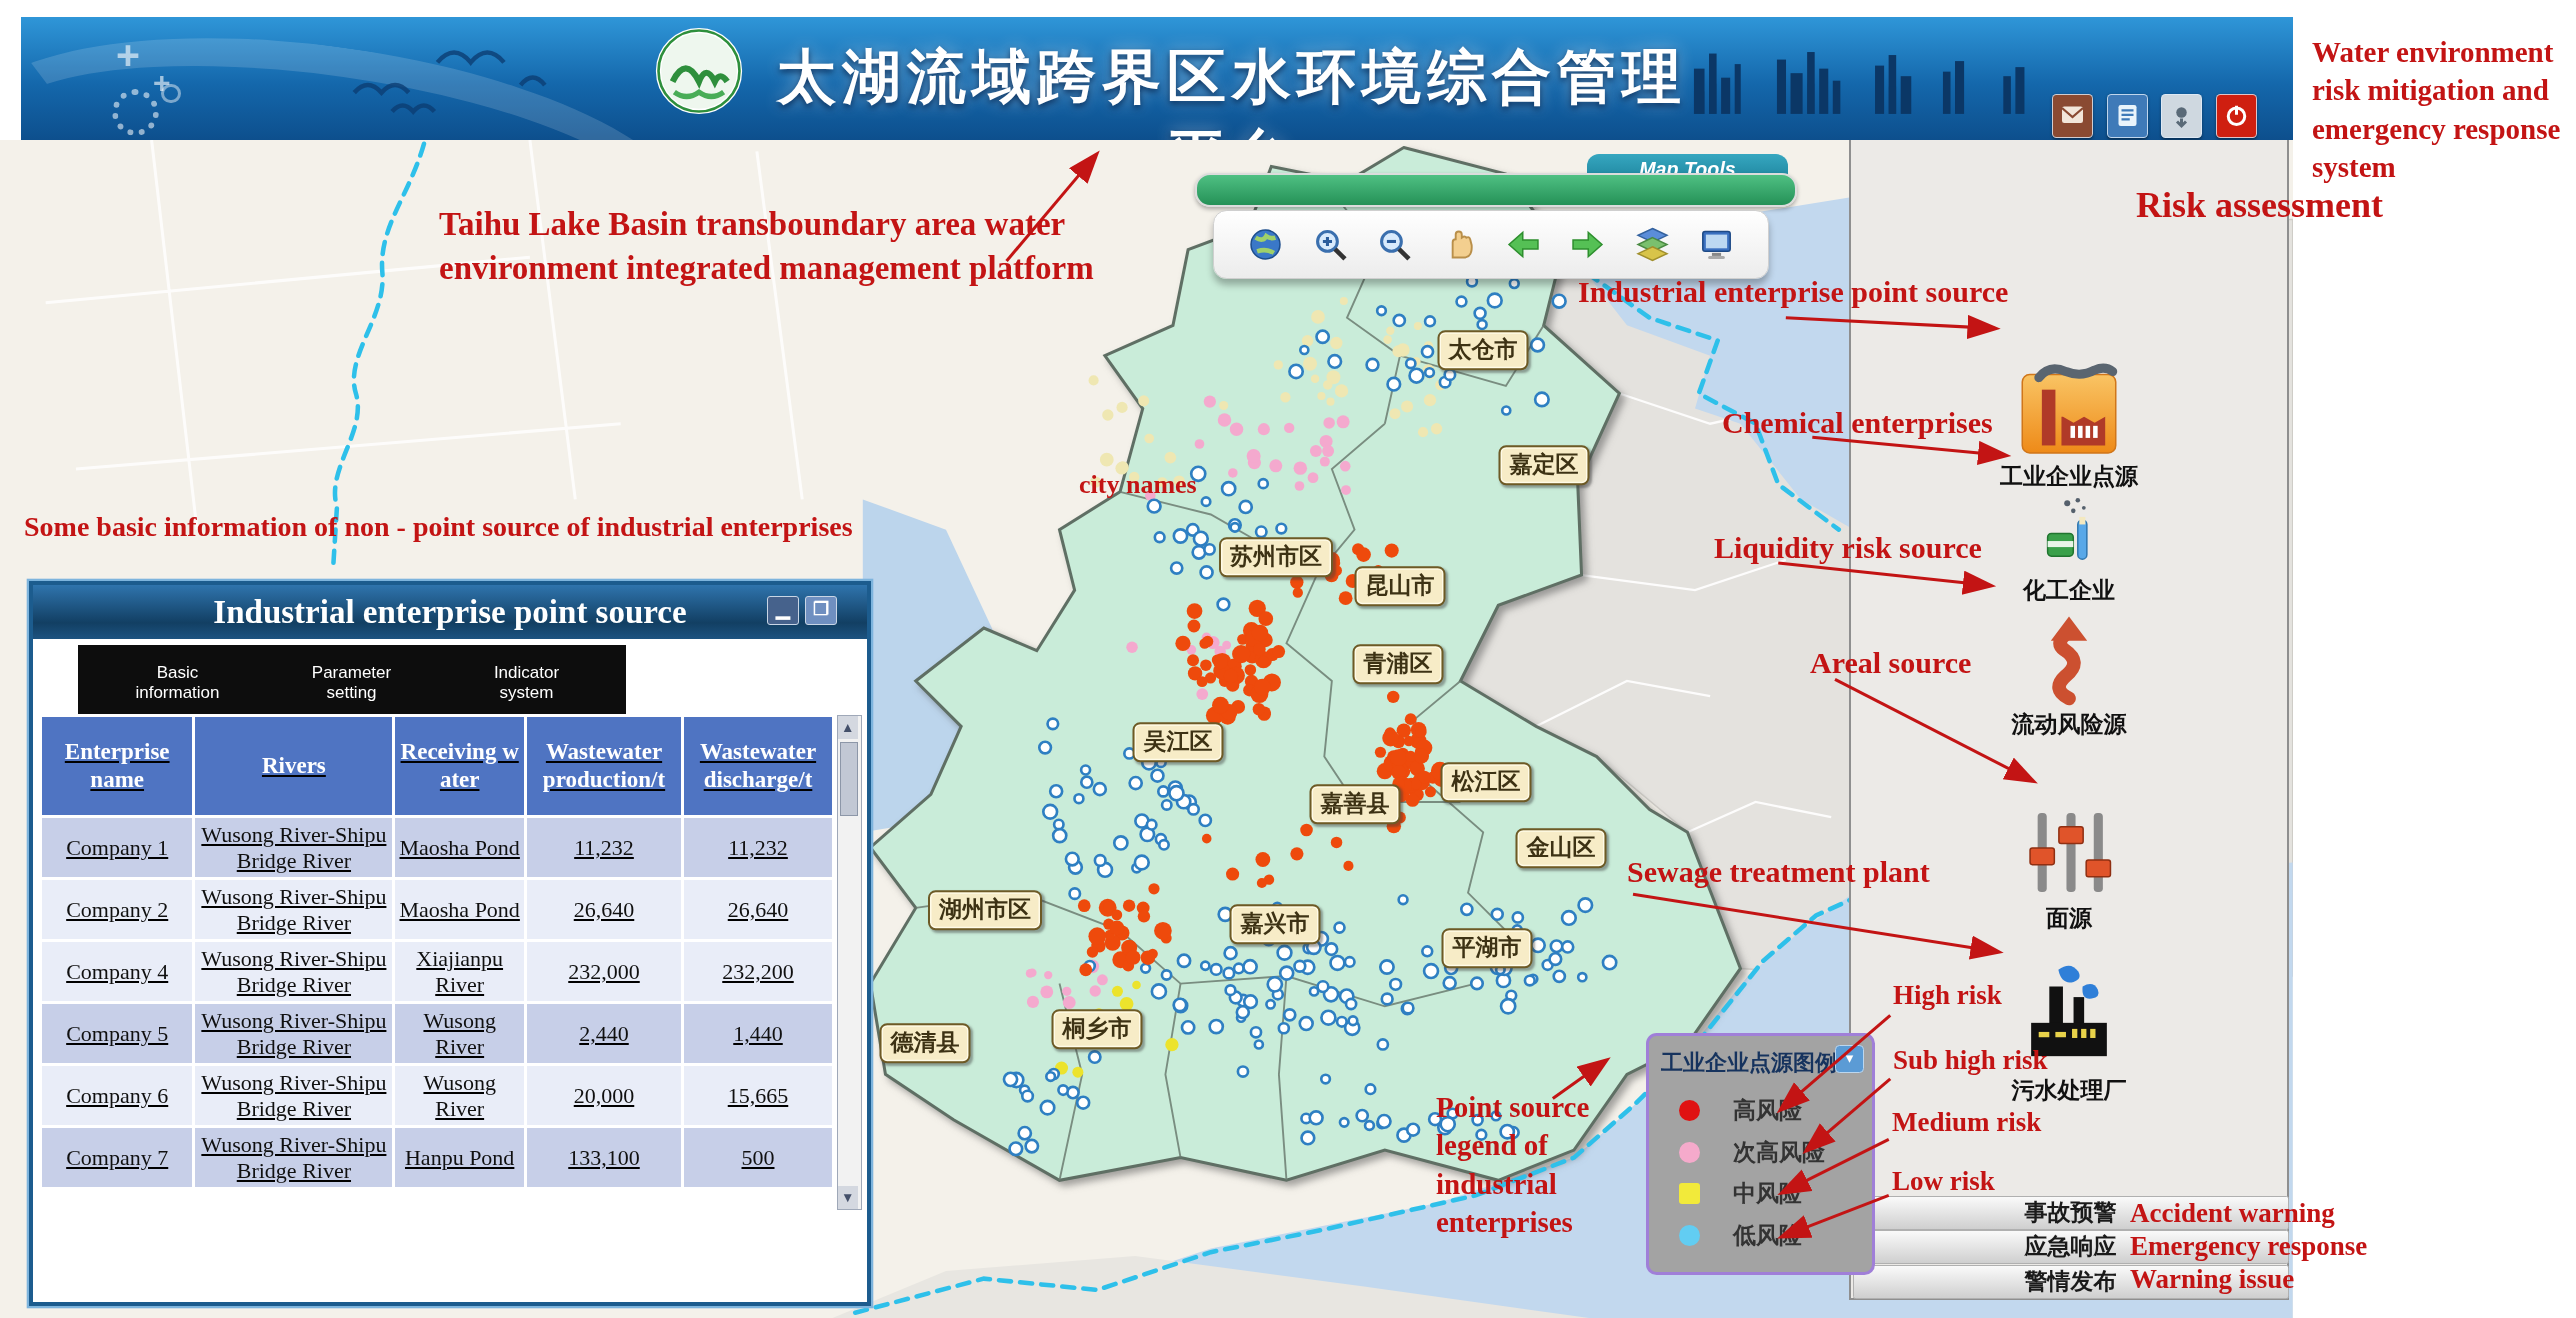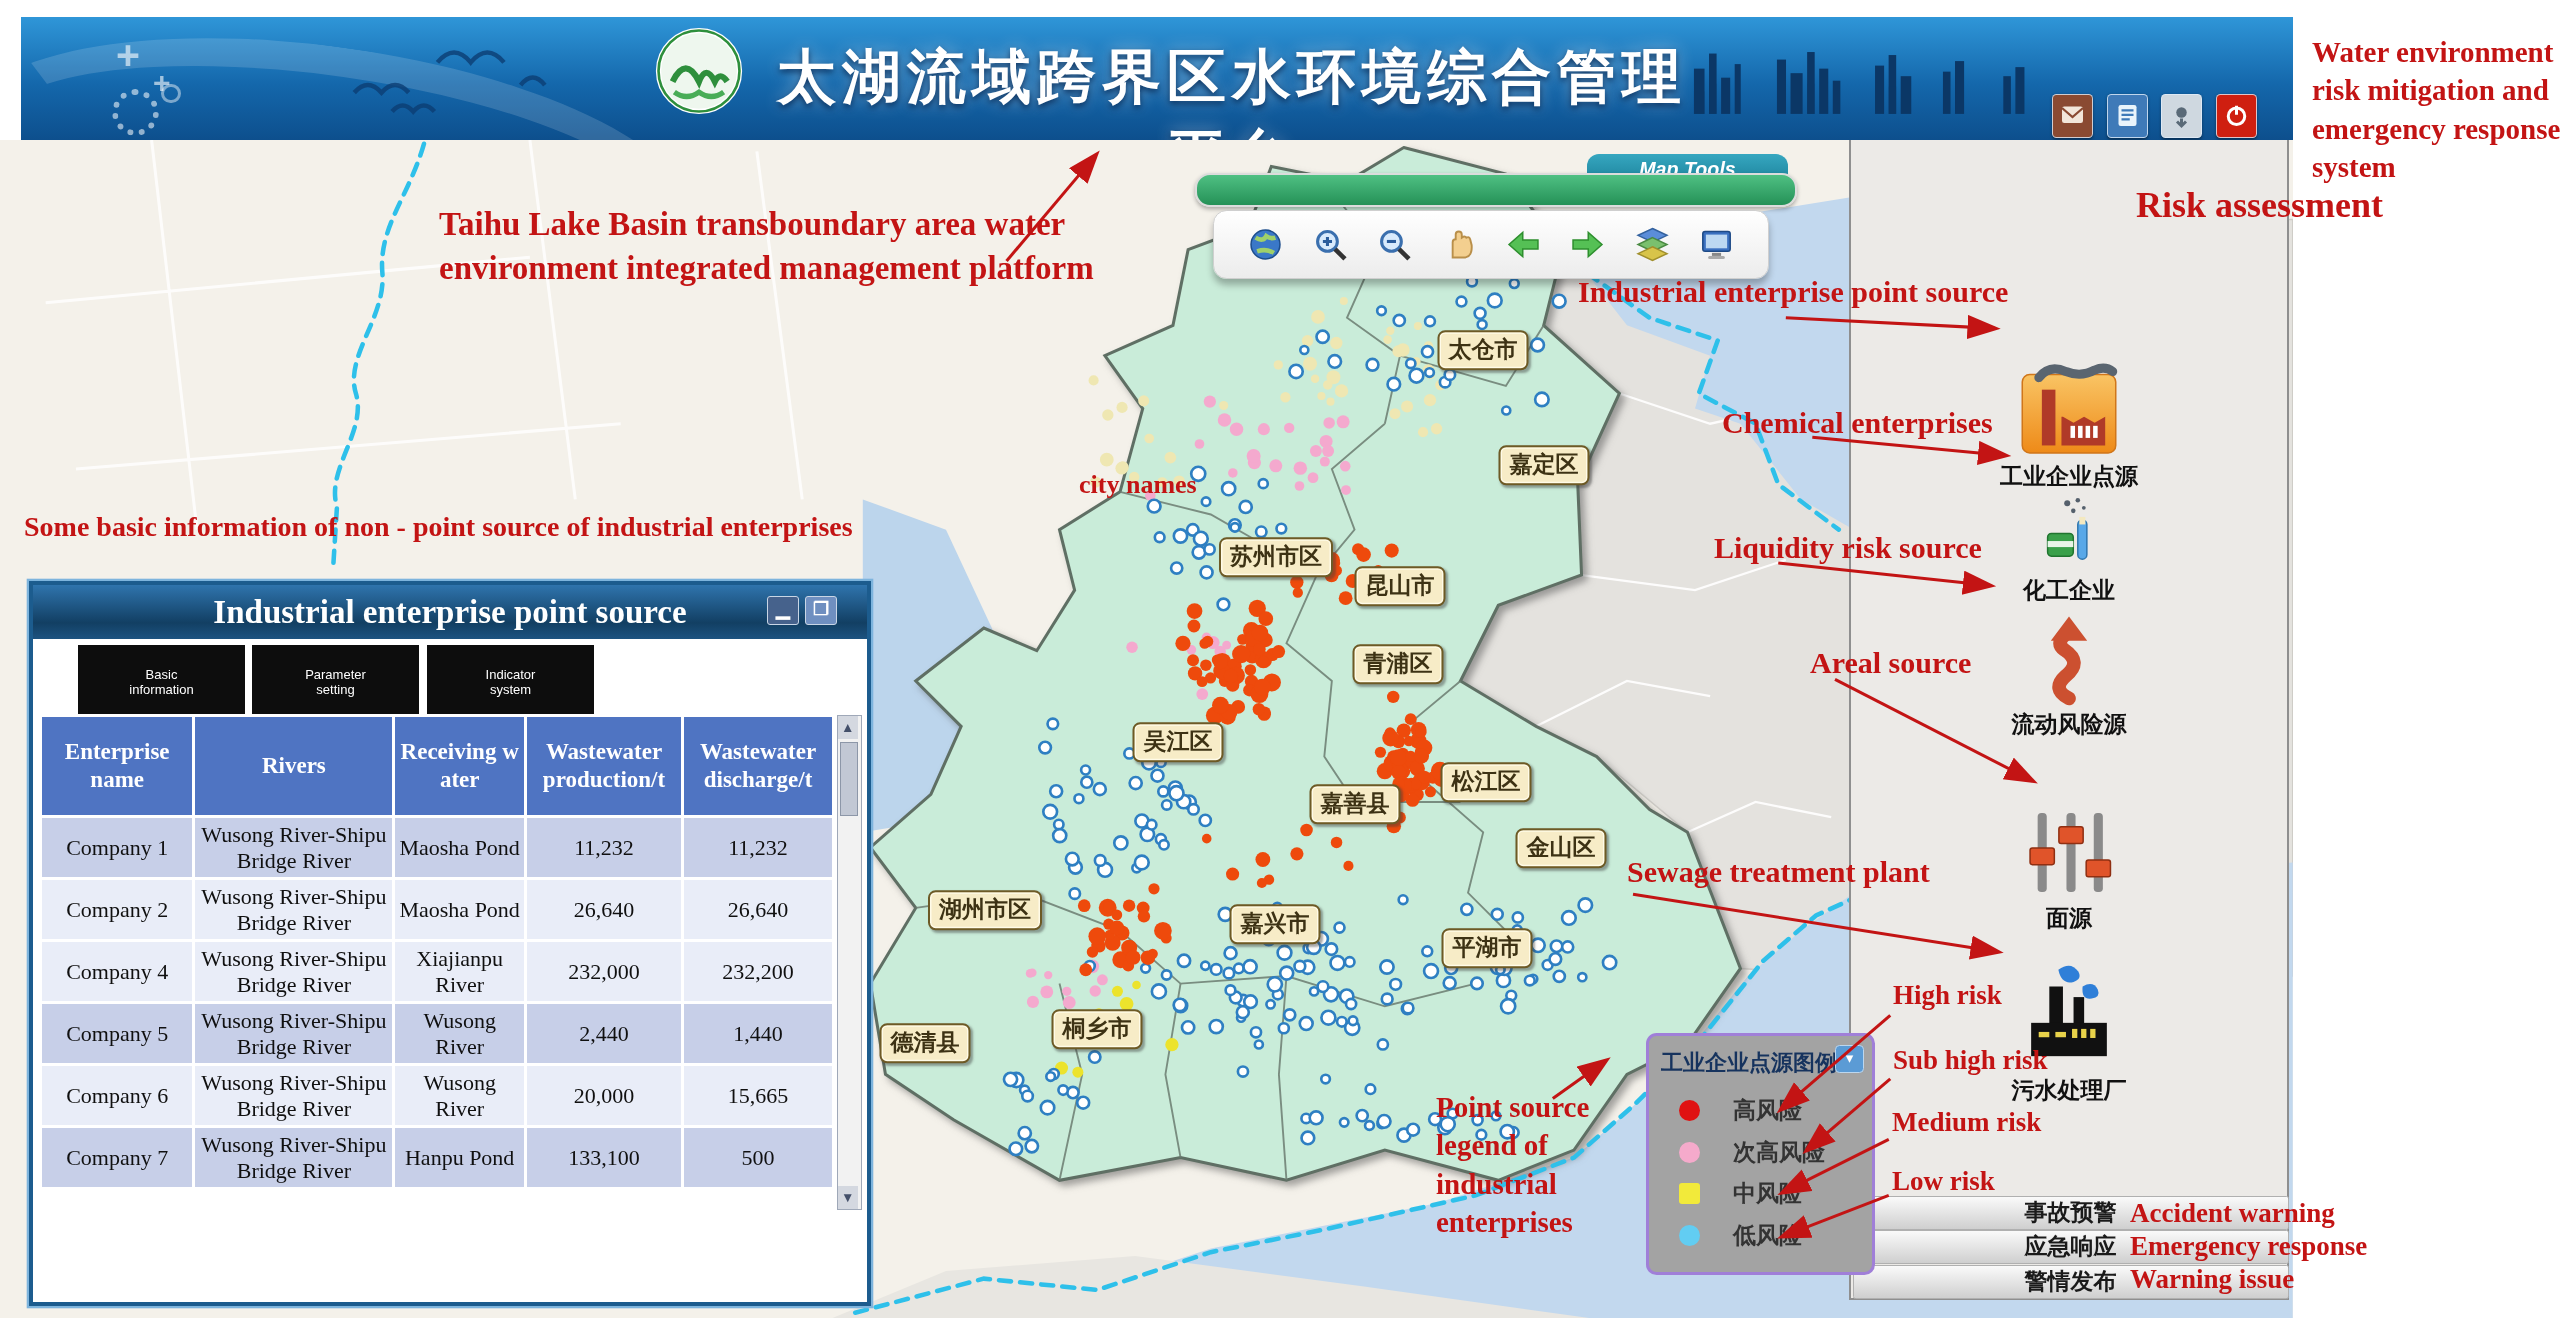--- a/index.html
+++ b/index.html
@@ -44,24 +44,24 @@
     background:#fff;border:4.5px solid #1c5c8e;box-shadow:0 0 0 2.3px #7db4dd;}
   #tw-titlebar{position:absolute;left:0;top:0;width:100%;height:54px;
     background:linear-gradient(180deg,#2f74ad,#123f63 70%,#1d5380);display:flex;align-items:center;}
   #tw-title{width:100%;text-align:center;color:#fff;font-family:"Liberation Serif",serif;
     font-weight:bold;font-size:33px;}
   .tw-btn{position:absolute;top:10.6px;width:30px;height:27px;border:1.5px solid #c9d6e6;border-radius:3px;
     color:#fff;font-size:18px;line-height:24px;text-align:center;font-weight:bold;}
   #tw-btn-min{left:734px;background:#46628c;}
   #tw-btn-close{left:772px;background:#6f8fc0;}
   #tw-tabs{position:absolute;left:0;top:54px;width:100%;height:74px;background:#fff;}
-  .win-tab{position:absolute;top:6px;height:76px;background:#0d0d0d;color:#fff;font-size:13px;
-    text-align:center;display:flex;align-items:center;justify-content:center;line-height:1.15;padding:0 6px;}
+  .win-tab{position:absolute;top:6px;height:76px;background:#0d0d0d;color:#fff;font-size:17px;
+    text-align:center;display:flex;align-items:center;justify-content:center;line-height:1.15;padding:0 22px;}
   #tw-grid{position:absolute;left:6px;top:129px;width:796px;}
-  table.data{border-collapse:collapse;width:796px;font-family:"Liberation Serif",serif;}
+  table.data{border-collapse:collapse;width:796px;font-family:"Liberation Serif",serif;text-decoration:underline;}
   table.data th{background:#4f74c2;color:#fff;font-size:23px;font-weight:bold;border:3px solid #fff;
     height:98px;line-height:1.2;padding:0 4.5px;}
   table.data td{font-size:22px;color:#101010;text-align:center;border:3px solid #fff;height:59px;
     line-height:1.15;padding:0 3px;}
   tr.r-med td{background:#c7cfe8;}
   tr.r-light td{background:#e9edf8;}
   #tw-scroll{position:absolute;left:804px;top:130px;width:23px;height:493px;background:#f2f2f2;
     border:1.5px solid #9fa8b8;}
   .sc-arrow{position:absolute;left:0;width:19.7px;height:23px;background:#d4d8e0;color:#44506a;
     font-size:13.6px;text-align:center;line-height:23px;}

